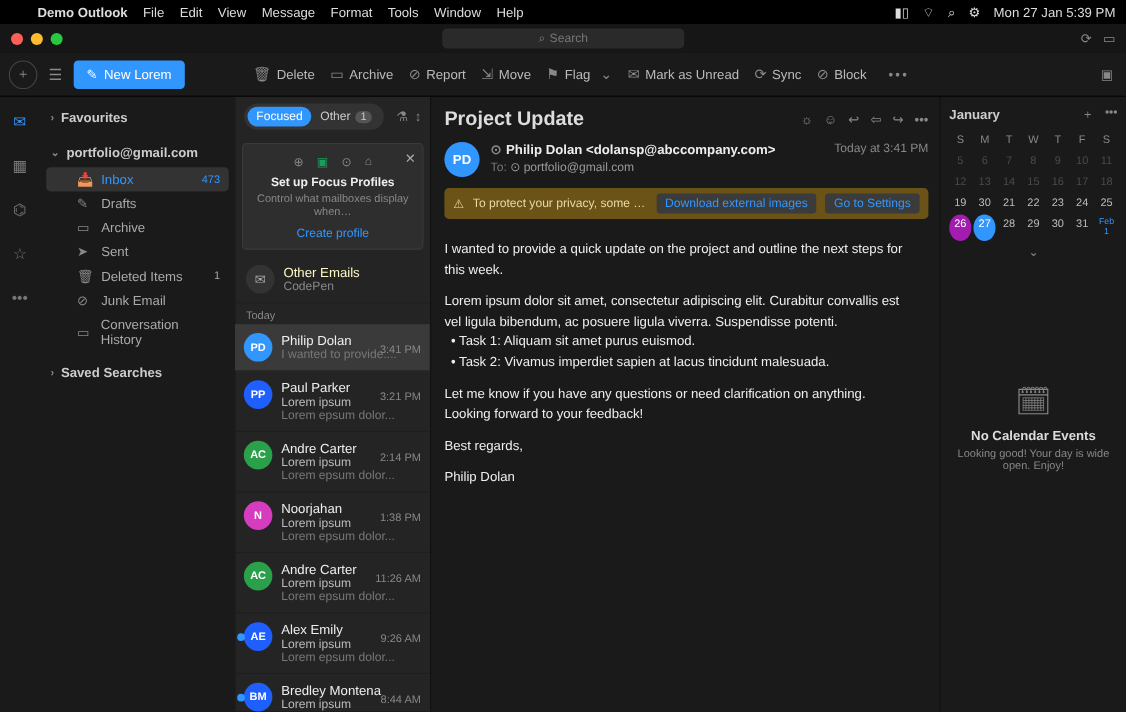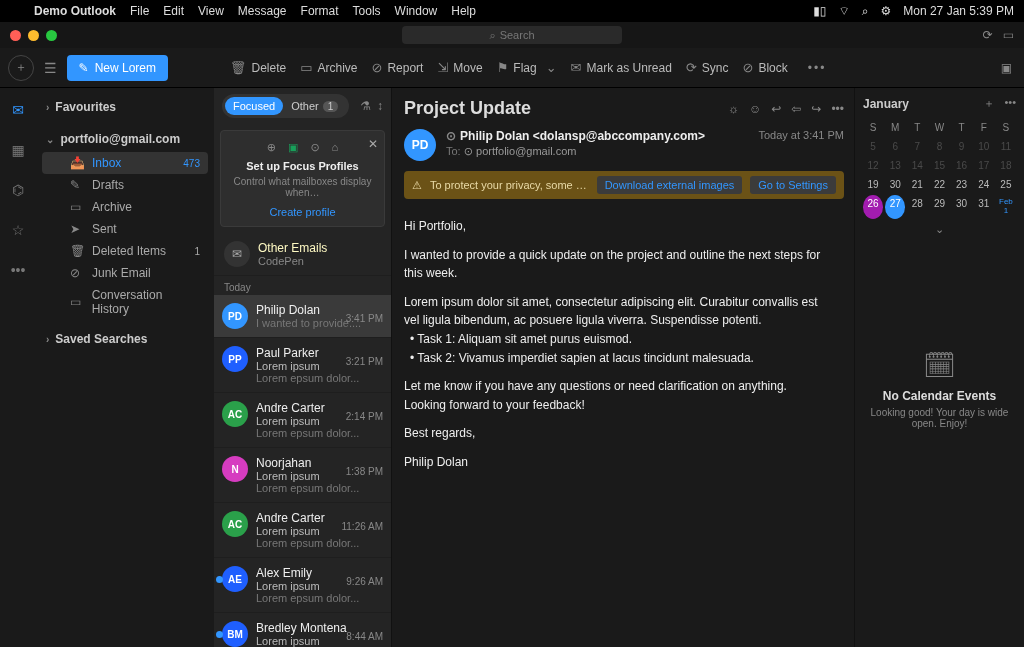--- a/index.html
+++ b/index.html
@@ -379,21 +379,20 @@
       </div>
       <div class="time">Today at 3:41 PM</div>
     </div>
     <div class="warn-bar">
       <span>⚠</span>
       <span class="msg">To protect your privacy, some external images in thi…</span>
       <span class="btn">Download external images</span>
       <span class="btn">Go to Settings</span>
     </div>
     <div class="mail-body">
-      <p>Hi Portfolio,</p>
       <p>I wanted to provide a quick update on the project and outline the next steps for this week.</p>
       <p><span>Lorem ipsum dolor sit amet, consectetur adipiscing elit. Curabitur convallis est vel ligula bibendum, ac posuere ligula viverra. Suspendisse potenti.</span><br>
          <span class="bul">• Task 1: Aliquam sit amet purus euismod.</span><br>
          <span class="bul">• Task 2: Vivamus imperdiet sapien at lacus tincidunt malesuada.</span><br>
          </p>
       <p>Let me know if you have any questions or need clarification on anything. Looking forward to your feedback!</p>
       <p>Best regards,</p>
       <p>Philip Dolan</p>
     </div>
   </div>

